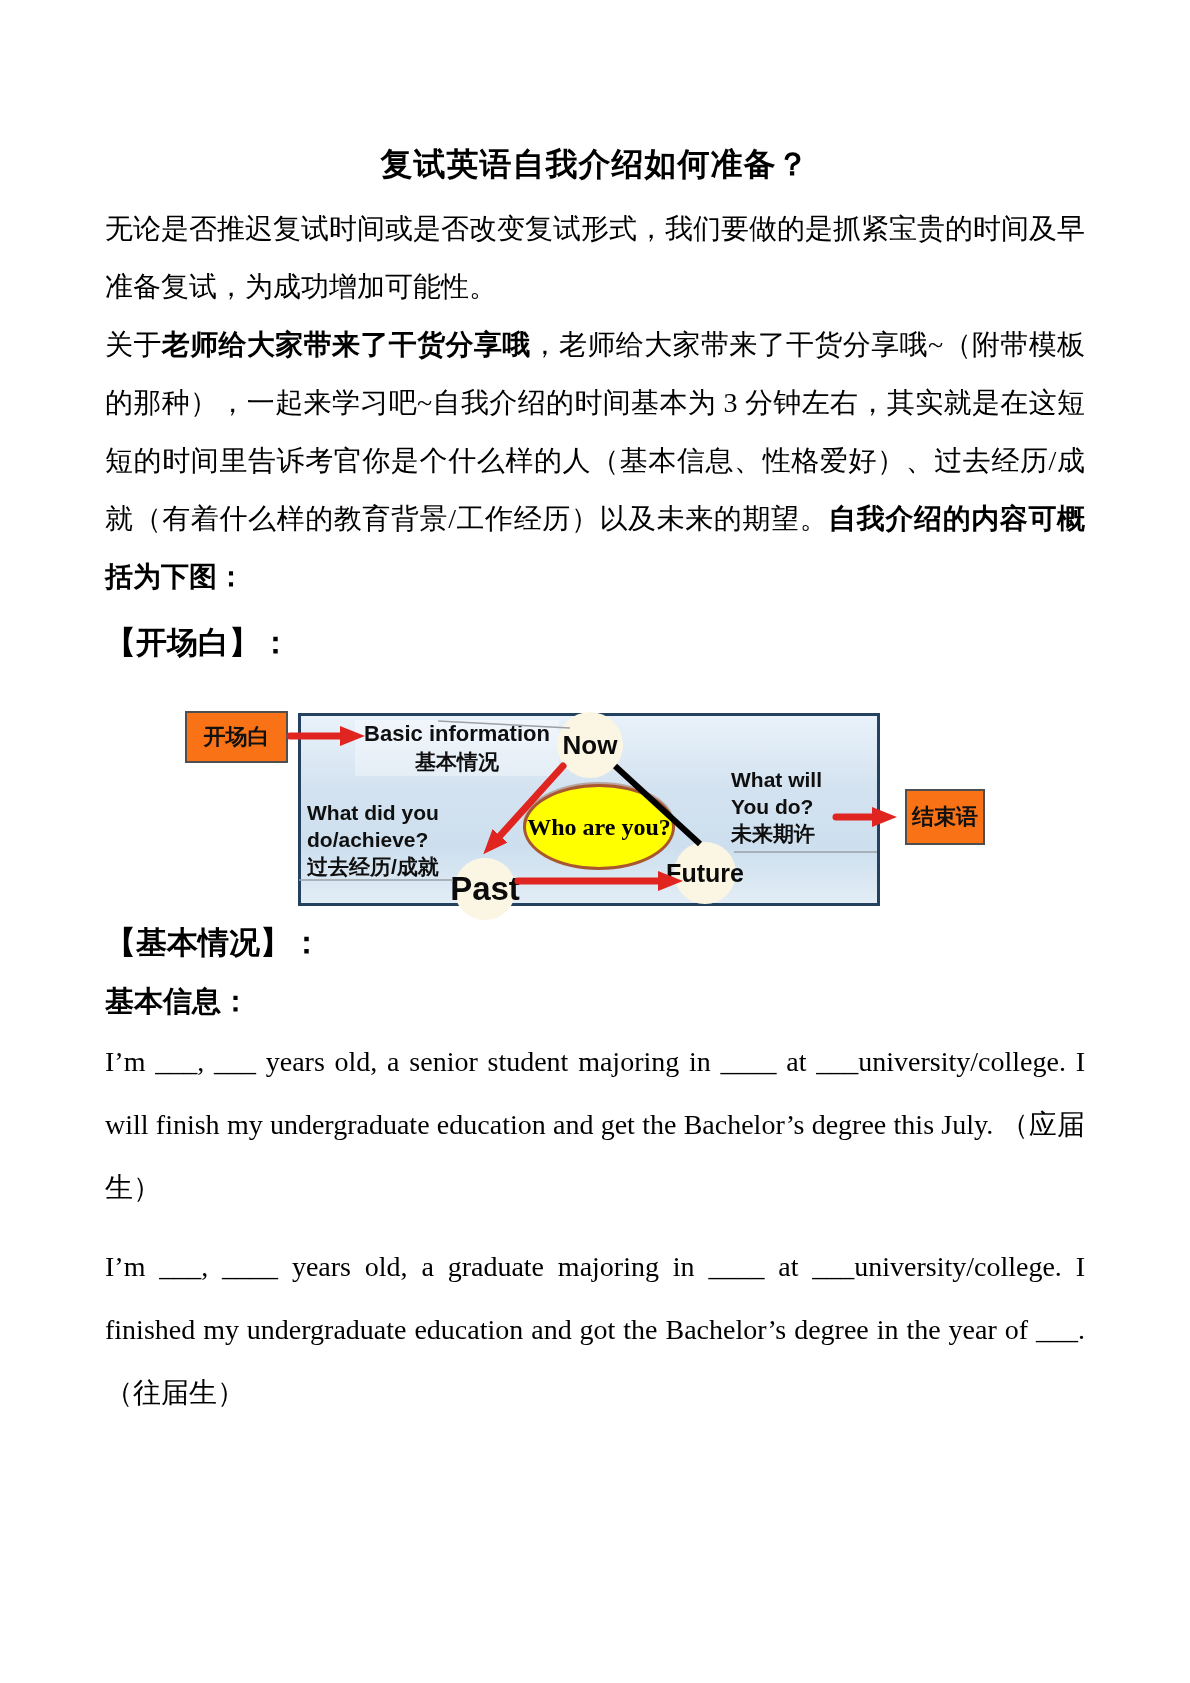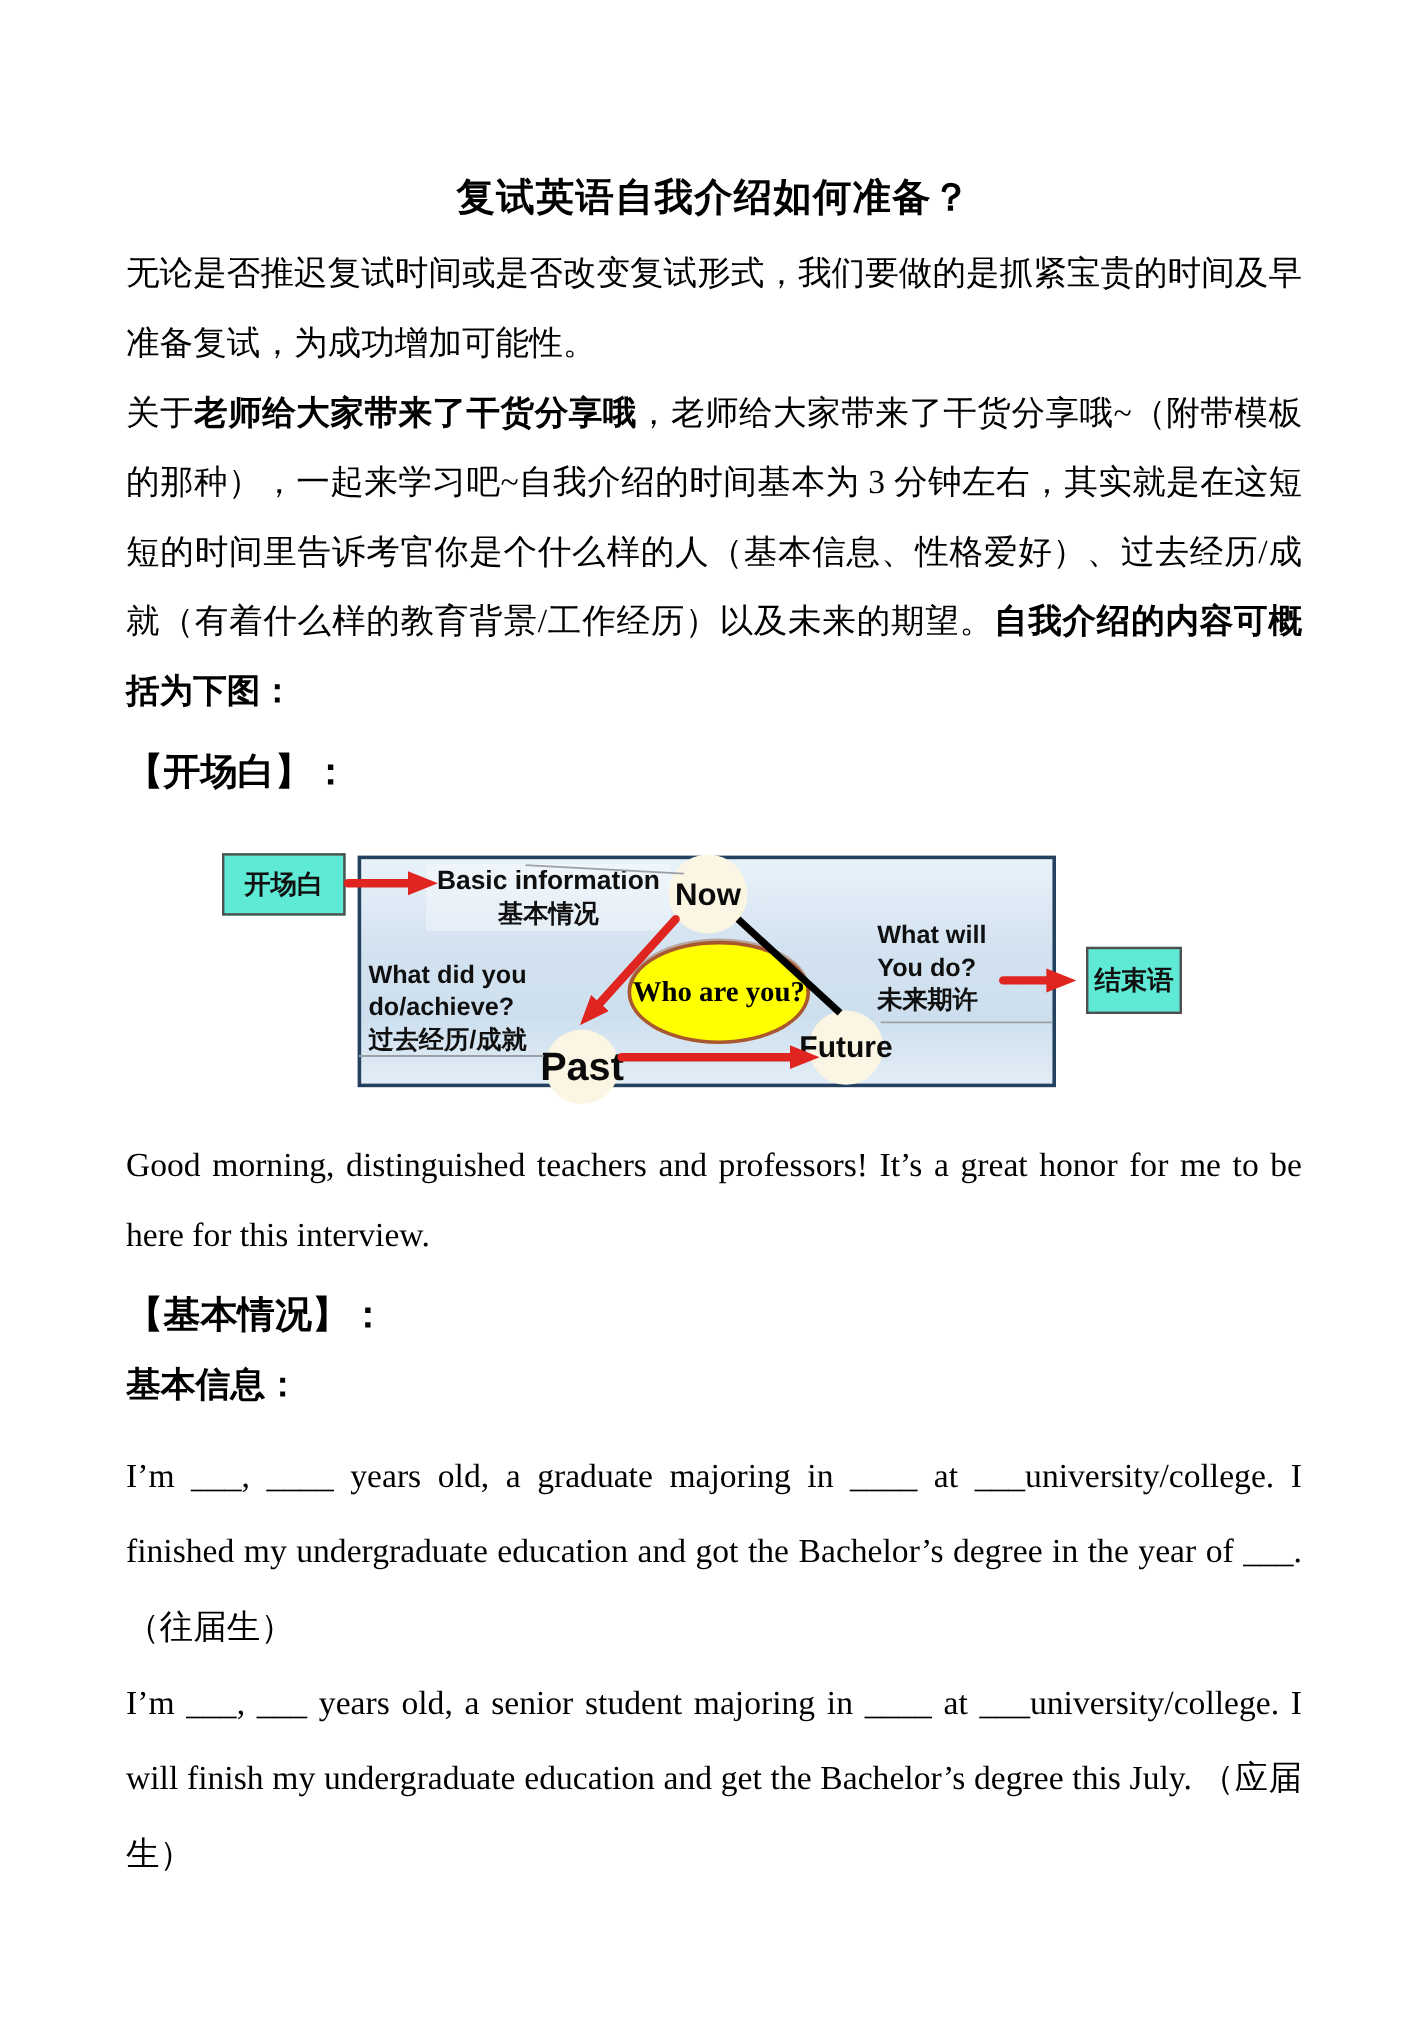--- a/index.html
+++ b/index.html
@@ -35,21 +35,21 @@
   .para-tpl { font-size:28px; line-height:63px; }
   .para-tpl-2 { margin-top:16px; }
   .heading-personality { margin-top:10px; }
 
   
   .diagram {
     position:relative; height:240px; margin-top:-6px;
     font-family:"Liberation Sans", sans-serif;
   }
   .flow-box {
-    position:absolute; background:#5eead4; border:2px solid #4f4f4f;
+    position:absolute; background:#f97316; border:2px solid #4f4f4f;
     display:flex; align-items:center; justify-content:center;
     font-weight:bold; font-size:22px; color:#111;
   }
   .flow-box.start { left:80px; top:45px; width:103px; height:52px; }
   .flow-box.end   { left:800px; top:123px; width:80px; height:56px; }
   .panel {
     position:absolute; left:193px; top:47px; width:582px; height:193px;
     border:3px solid #24425f;
     background:linear-gradient(180deg, #e9f2fa 0%, #d3e2f0 40%, #cddfee 70%, #e2edf6 100%);
   }
@@ -146,24 +146,23 @@
 
       <line x1="185" y1="70" x2="238" y2="70" stroke="#e02420" stroke-width="7" stroke-linecap="round" marker-end="url(#redhead)"></line>
       <line x1="458" y1="100" x2="393" y2="172" stroke="#e02420" stroke-width="7" stroke-linecap="round" marker-end="url(#redhead)"></line>
       <line x1="413" y1="215" x2="556" y2="215" stroke="#e02420" stroke-width="7" stroke-linecap="round" marker-end="url(#redhead)"></line>
       <line x1="731" y1="151" x2="770" y2="151" stroke="#e02420" stroke-width="7" stroke-linecap="round" marker-end="url(#redhead)"></line>
 
       <line x1="510" y1="100" x2="595" y2="178" stroke="#000000" stroke-width="6"></line>
     </svg>
   </div>
 
-  <p class="para para-en">Good morning, distinguished teachers and professors! It’s a great honor for me to be here for this interview.</p>
 
   <div class="heading-bracket">【基本情况】：</div>
 
   <div class="heading-sub">基本信息：</div>
 
+  <p class="para para-tpl">I’m ___, ___ years old, a senior student majoring in ____ at ___university/college. I will finish my undergraduate education and get the Bachelor’s degree this July. （应届生）</p>
+
   <p class="para para-tpl para-tpl-2">I’m ___, ____ years old, a graduate majoring in ____ at ___university/college. I finished my undergraduate education and got the Bachelor’s degree in the year of ___.（往届生）</p>
-
-  <p class="para para-tpl">I’m ___, ___ years old, a senior student majoring in ____ at ___university/college. I will finish my undergraduate education and get the Bachelor’s degree this July. （应届生）</p>
 
 
 </div>
 
 </body></html>

